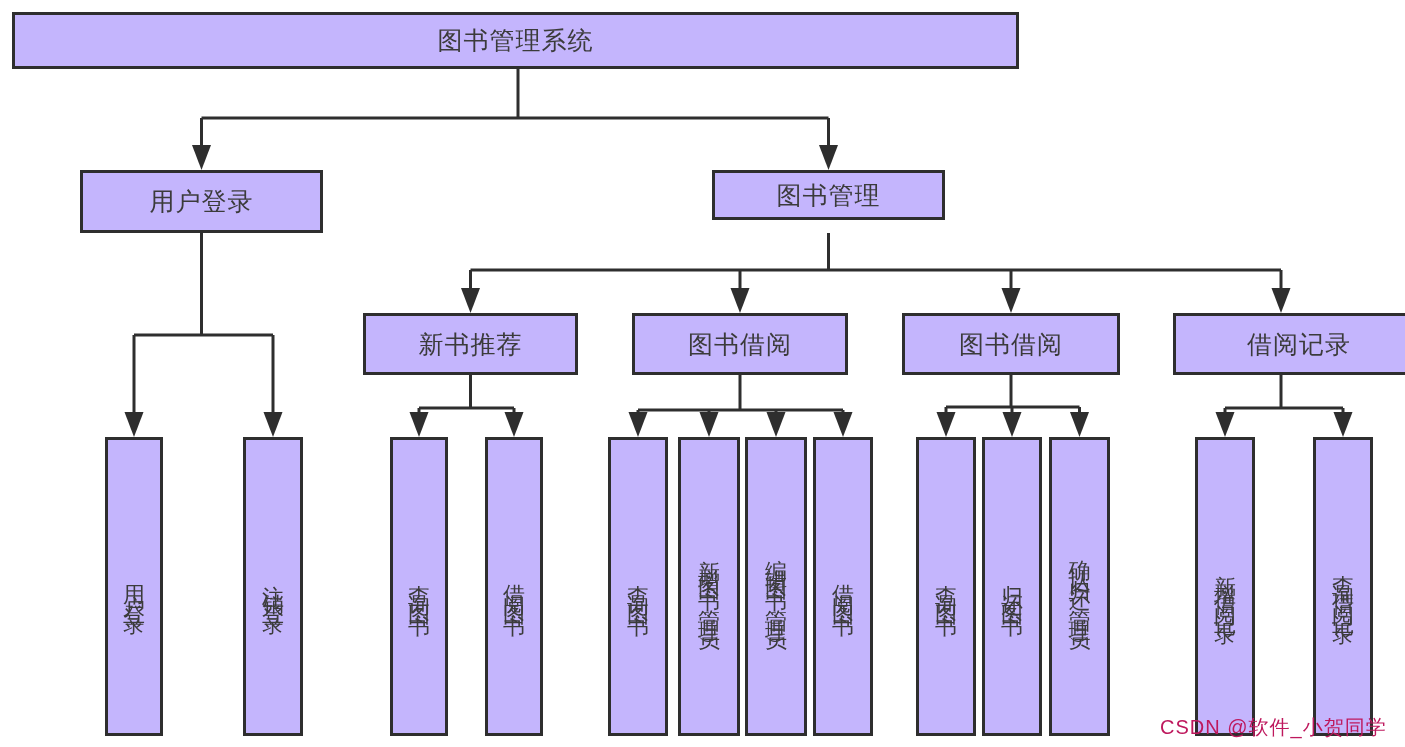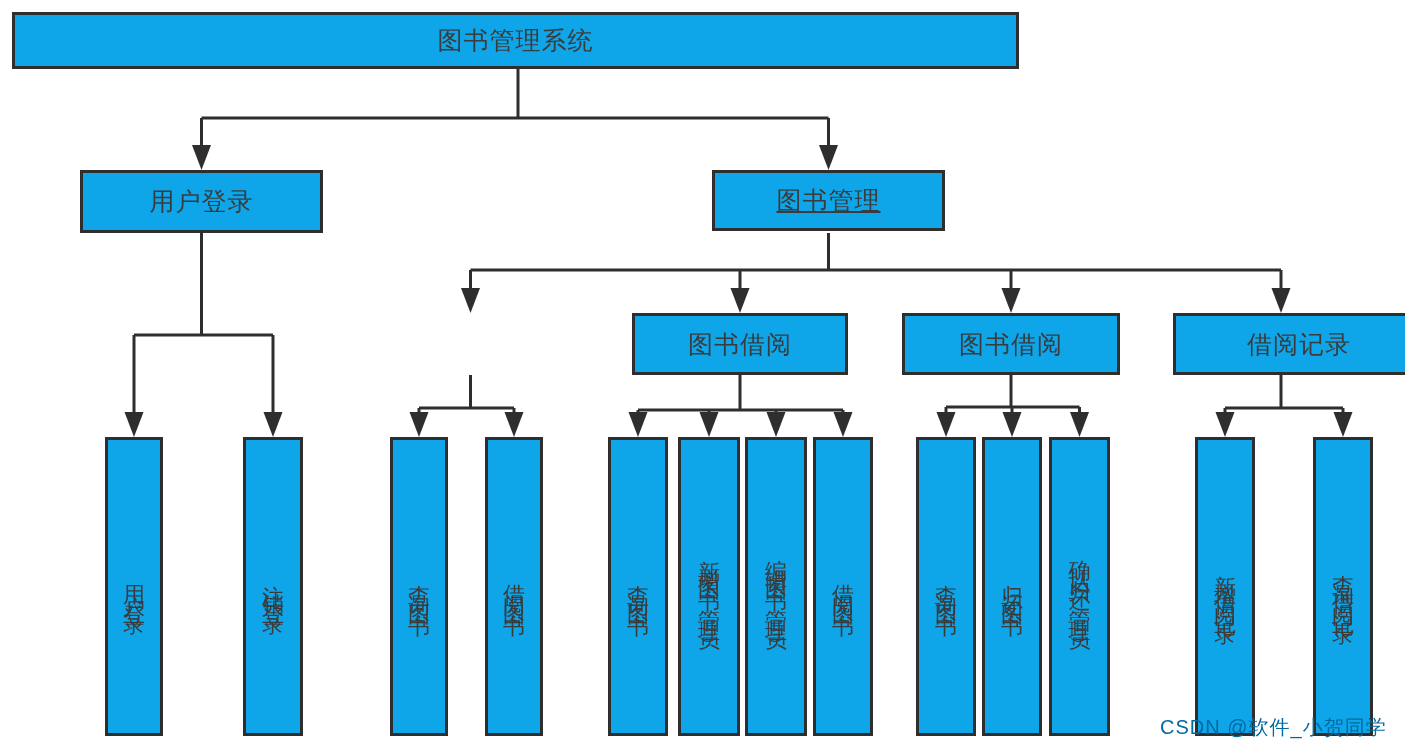--- a/index.html
+++ b/index.html
@@ -7,21 +7,21 @@
     position:relative;
     width:1405px;height:747px;
     background:#ffffff;
     font-family:"Liberation Sans",sans-serif;
     overflow:hidden;
   }
   #connectors{position:absolute;left:0;top:0;width:1405px;height:747px;}
   .node{
     position:absolute;
     box-sizing:border-box;
-    background:#0ea5e9;
+    background:#c4b5fd;
     border:3px solid #2e2e2e;
     display:flex;align-items:center;justify-content:center;
     color:#3b3b3b;
   }
   .node.h{
     font-size:25px;
     letter-spacing:1px;
     white-space:nowrap;
   }
   .node.v{
@@ -94,30 +94,31 @@
       <polygon points="1002.5,412 1021.5,412 1012,437" fill="#2e2e2e"></polygon>
       <path d="M1079.5 407 V419" fill="none" stroke="#2e2e2e" stroke-width="3"></path>
       <polygon points="1070,412 1089,412 1079.5,437" fill="#2e2e2e"></polygon>
       <path d="M1281 375 V408" fill="none" stroke="#2e2e2e" stroke-width="3"></path>
       <path d="M1225 408 H1343" fill="none" stroke="#2e2e2e" stroke-width="3"></path>
       <path d="M1225 408 V419" fill="none" stroke="#2e2e2e" stroke-width="3"></path>
       <polygon points="1215.5,412 1234.5,412 1225,437" fill="#2e2e2e"></polygon>
       <path d="M1343 408 V419" fill="none" stroke="#2e2e2e" stroke-width="3"></path>
       <polygon points="1333.5,412 1352.5,412 1343,437" fill="#2e2e2e"></polygon>
     </svg>
-  <div id="watermark" style="color: #0369a1;">CSDN @软件_小贺同学</div>
+  <div id="watermark" style="color: #be185d;">CSDN @软件_小贺同学</div>
 <div class="node h" style="left: 12px; top: 12px; width: 1007px; height: 57px;">图书管理系统</div>
     <div class="node h" style="left: 80px; top: 170px; width: 243px; height: 63px;">用户登录</div>
     <div class="node v" style="left: 105px; top: 437px; width: 58px; height: 299px;">
       <span class="vtxt">用户登录</span>
     </div>
     <div class="node v" style="left: 243px; top: 437px; width: 60px; height: 299px;">
       <span class="vtxt">注销登录</span>
     </div>
-    <div class="node h" style="left: 712px; top: 170px; width: 233px; height: 61px; text-decoration: underline;">图书管理</div>
+    <div class="node h" style="left: 712px; top: 170px; width: 233px; height: 50px;">图书管理</div>
+    <div class="node h" style="left: 363px; top: 313px; width: 215px; height: 62px;">新书推荐</div>
     <div class="node v" style="left: 390px; top: 437px; width: 58px; height: 299px;">
       <span class="vtxt">查询图书</span>
     </div>
     <div class="node v" style="left: 485px; top: 437px; width: 58px; height: 299px;">
       <span class="vtxt">借阅图书</span>
     </div>
     <div class="node h" style="left: 632px; top: 313px; width: 216px; height: 62px; text-align: center;">图书借阅</div>
     <div class="node v" style="left: 608px; top: 437px; width: 60px; height: 299px;">
       <span class="vtxt">查询图书</span>
     </div>

